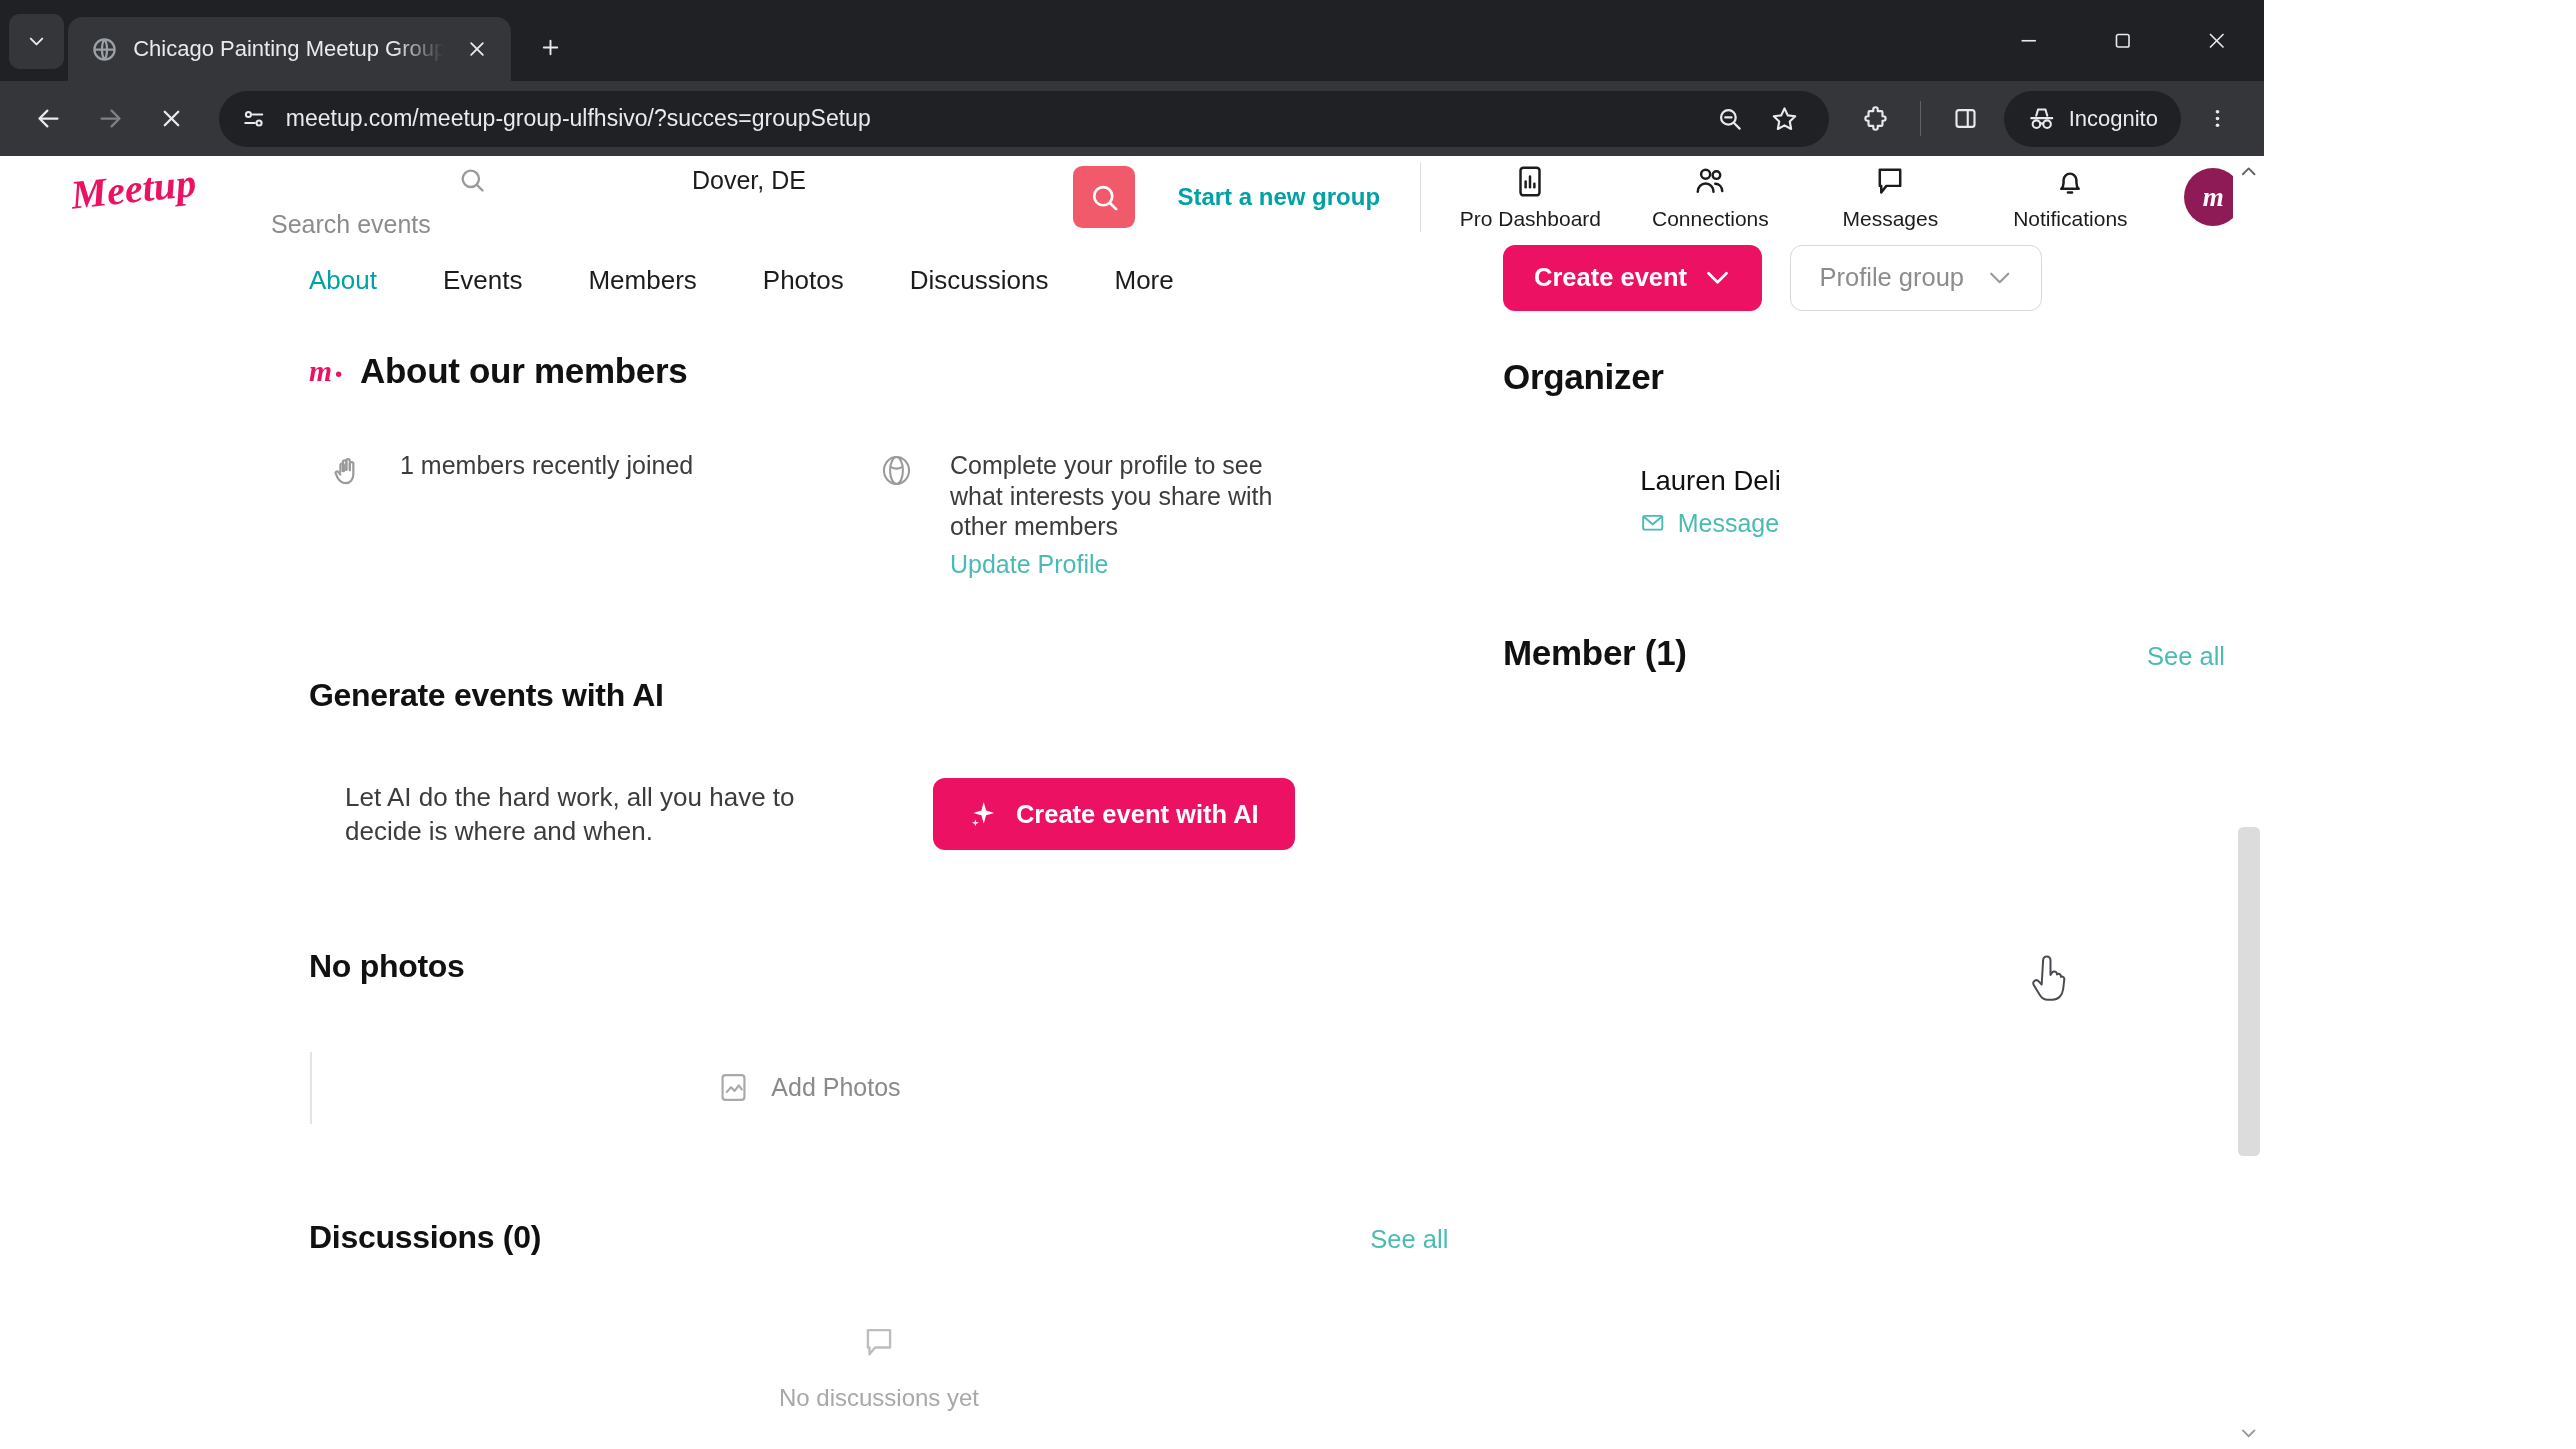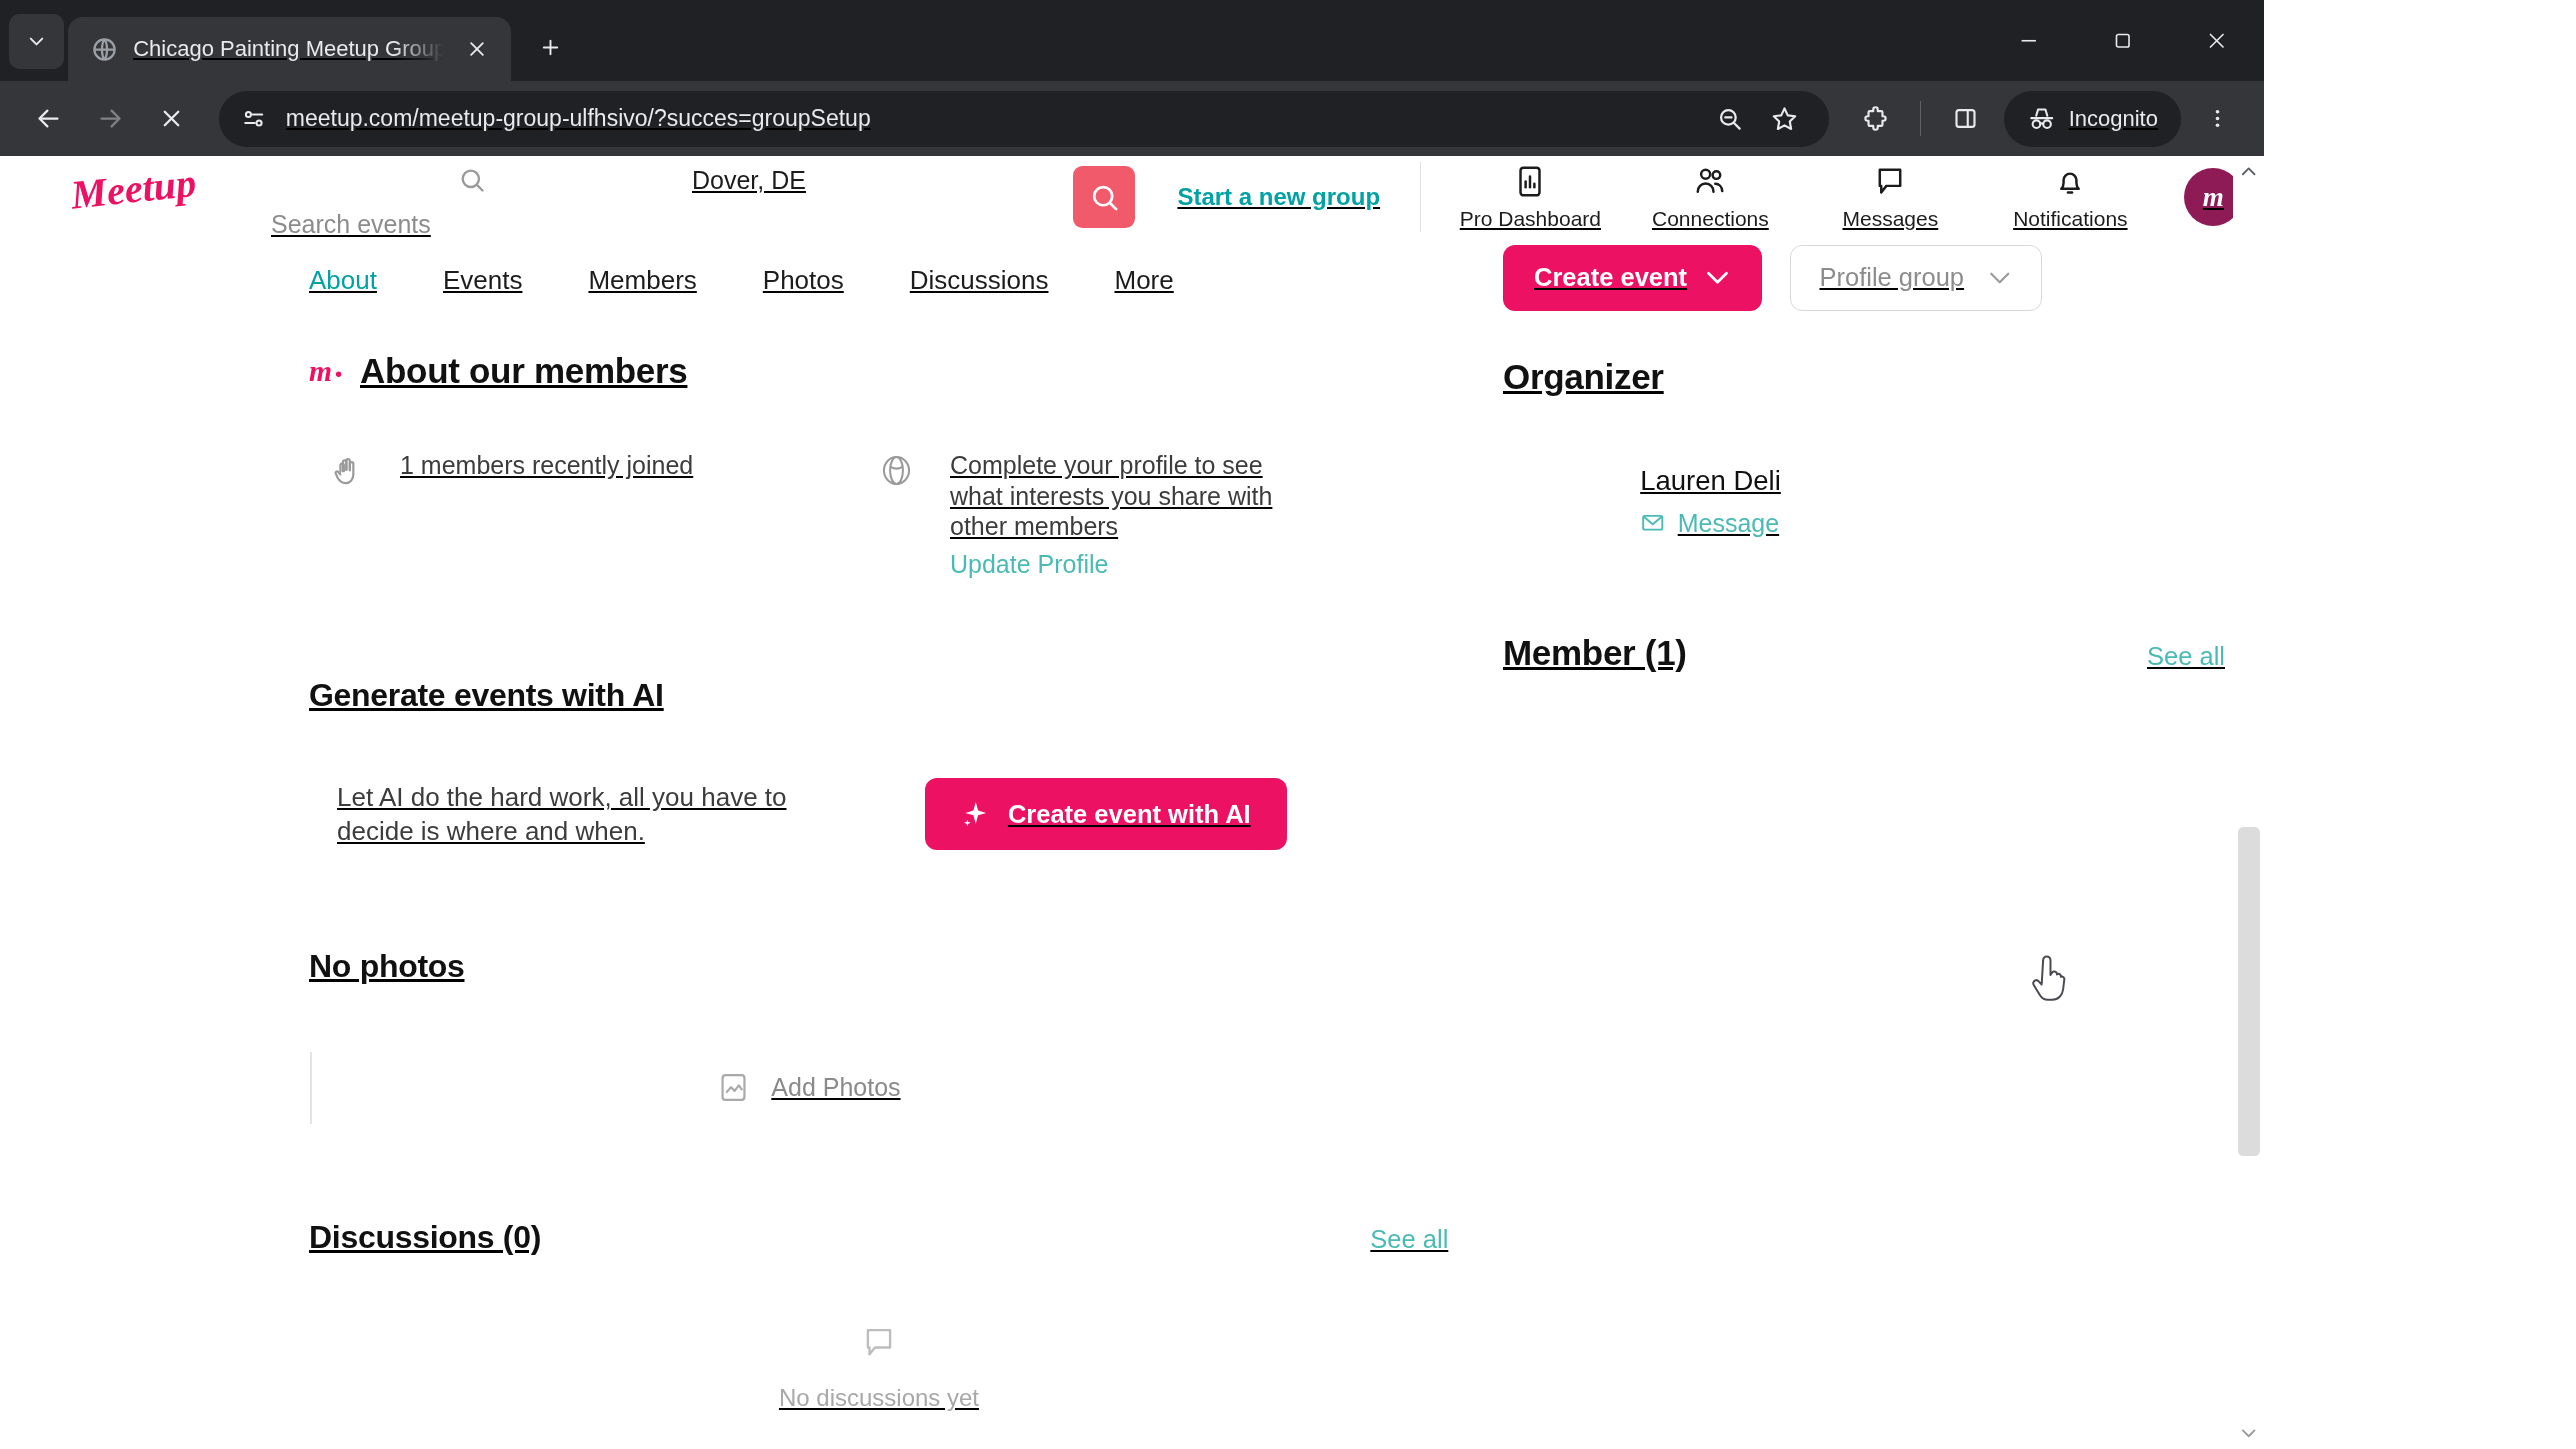--- a/index.html
+++ b/index.html
@@ -4,21 +4,21 @@
 <style>
   * { box-sizing: border-box; margin: 0; padding: 0; }
   html, body {
     width: 2576px; height: 1449px;
     overflow: hidden;
     font-family: "Liberation Sans", sans-serif;
     background: #ffffff;
   }
 
   
-  .browser { width: 2264px; height: 1449px; display: flex; flex-direction: column; text-decoration: underline; }
+  .browser { width: 2264px; height: 1449px; display: flex; flex-direction: column; }
 
   .tabstrip {
     height: 81px;
     background: #202124;
     display: flex;
     align-items: flex-end;
     padding-left: 9.4px;
     position: relative;
   }
   .tabsearch-btn {
@@ -315,21 +315,21 @@
   .block-h {
     font-size: 32px; font-weight: 700; color: #111111; letter-spacing: -0.3px;
   }
   .ai-row {
     display: flex;
     align-items: center;
     margin-top: 64px;
     padding-left: 28px;
     gap: 58px;
   }
-  .ai-copy { font-size: 26px; color: #3c3c3c; line-height: 1.32; max-width: 530px; }
+  .ai-copy { font-size: 26px; color: #3c3c3c; line-height: 1.32; max-width: 530px; margin-left: 8px; }
   .btn-ai {
     background: #ed1164;
     color: #fff;
     border: none;
     border-radius: 12px;
     height: 72px;
     padding: 0 36px;
     display: flex; align-items: center; gap: 17.4px;
     font-size: 25.5px; font-weight: 700;
     font-family: "Liberation Sans", sans-serif;

